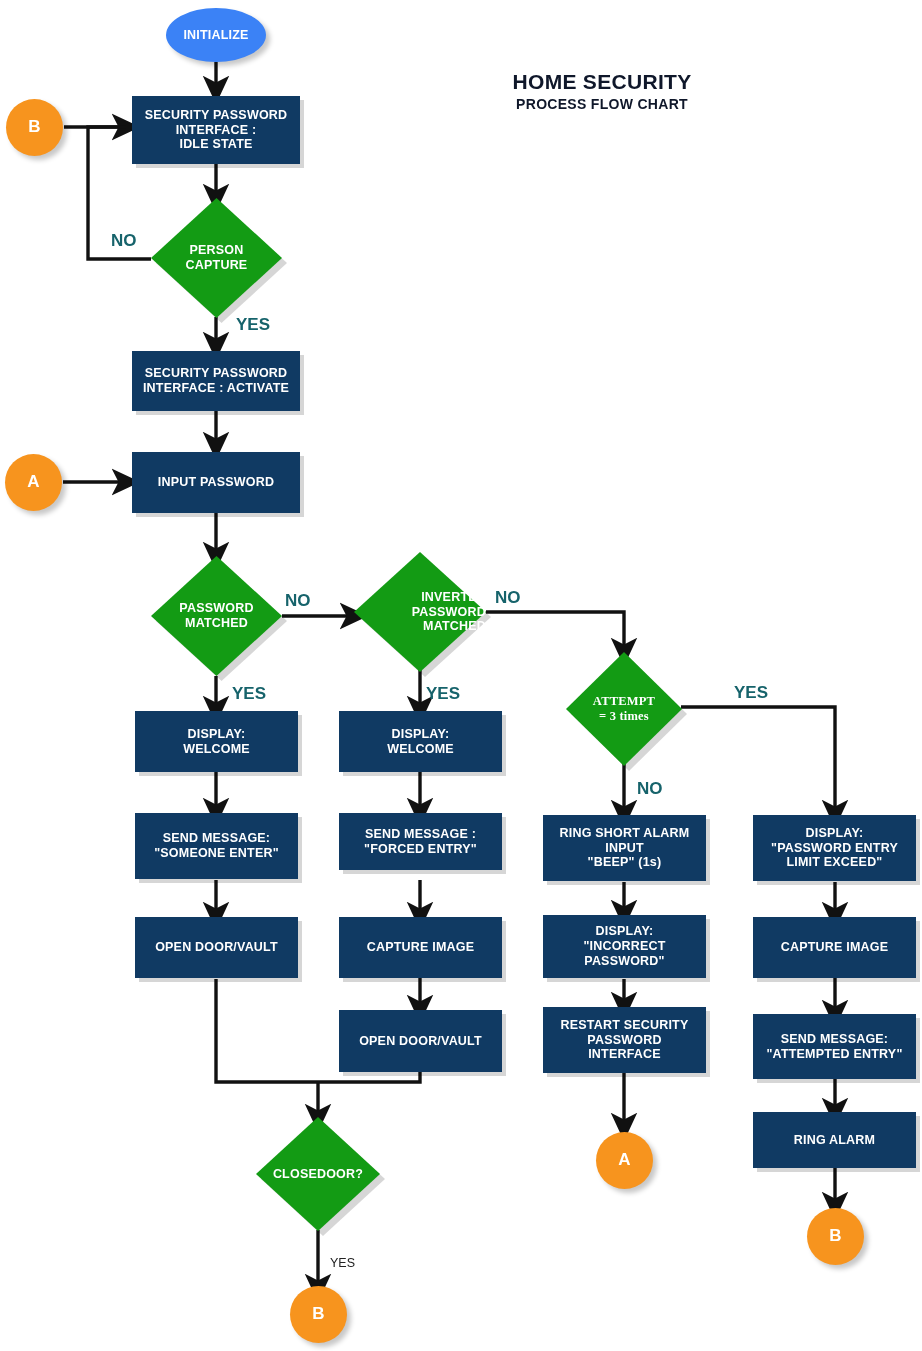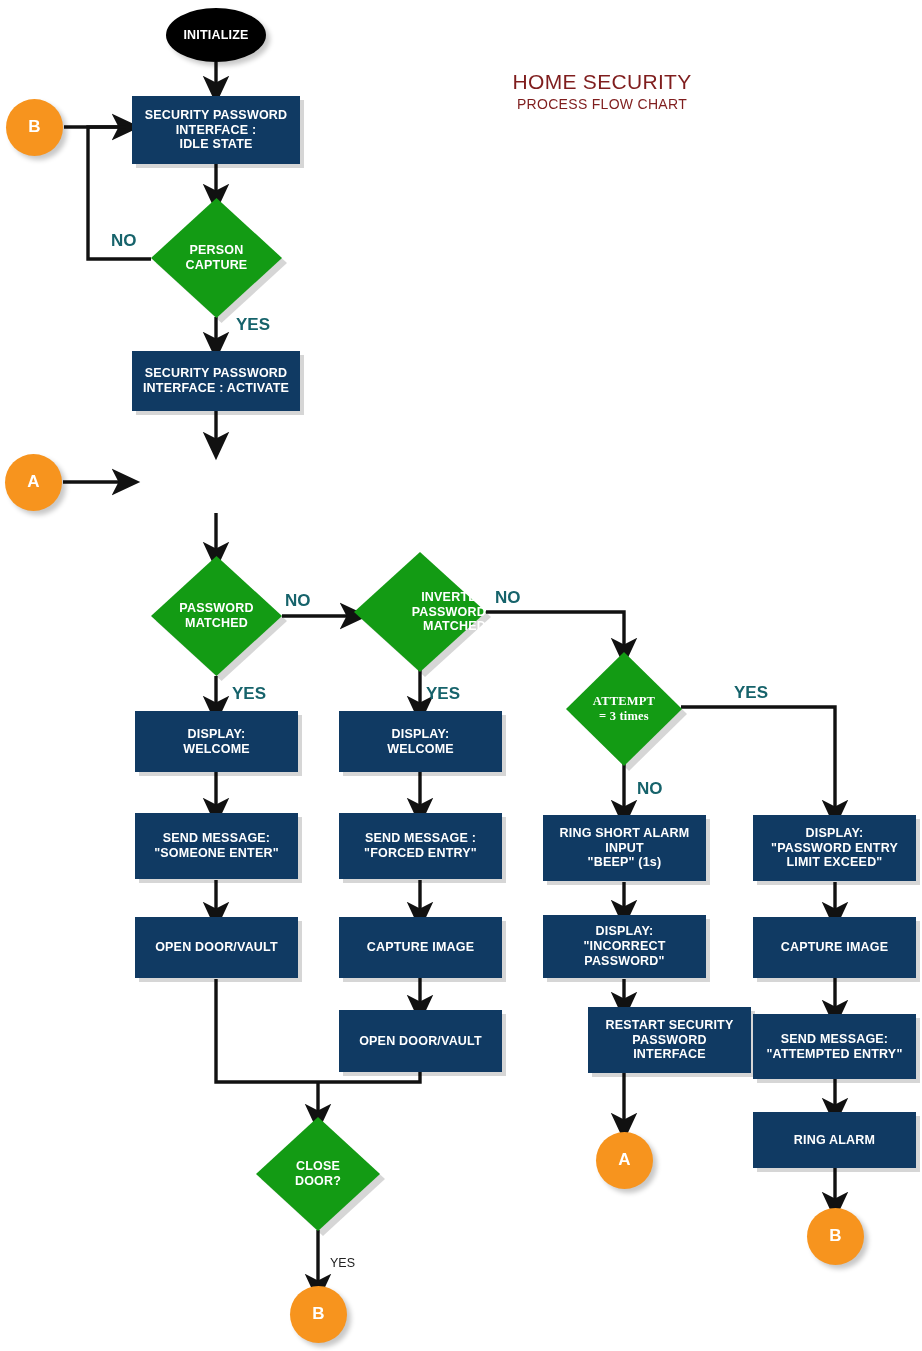--- a/index.html
+++ b/index.html
@@ -42,21 +42,21 @@
     font-size: 12.5px;
     box-shadow: 4px 4px 0 rgba(0,0,0,0.16);
   }
   .termin {
     background: #f7941e;
     border-radius: 50%;
     font-size: 17px;
     box-shadow: 4px 4px 5px rgba(0,0,0,0.22);
   }
   .oval {
-    background: #000000;
+    background: #3b82f6;
     border-radius: 50%;
     font-size: 12.5px;
     box-shadow: 4px 4px 5px rgba(0,0,0,0.22);
   }
   .decision {
     background: transparent;
     font-size: 12.5px;
     box-shadow: none;
   }
   .decision .dia-shape {
@@ -89,22 +89,22 @@
     z-index: 4;
     white-space: nowrap;
   }
   .edge-label.dark {
     color: #222222;
     font-weight: normal;
     font-size: 12.5px;
   }
   .title {
     position: absolute;
-    color: #7f1d1d;
-    font-weight: normal;
+    color: #0f172a;
+    font-weight: bold;
     z-index: 4;
     white-space: nowrap;
     text-align: center;
   }
   .title .t1 { font-size: 21px; display: block; letter-spacing: 0.3px; }
   .title .t2 { font-size: 14px; display: block; margin-top: 2px; letter-spacing: 0.3px; }
 </style>
 </head>
 <body>
 
@@ -197,20 +197,23 @@
 
   <div class="node proc" style="left:132px; top:351px; width:168px; height:60px; flex-direction:column;">
     <span>SECURITY PASSWORD</span>
     <span>INTERFACE : ACTIVATE</span>
   </div>
 
   <div class="node termin" style="left:5px; top:454px; width:57px; height:57px;">
     <span>A</span>
   </div>
 
+  <div class="node proc" style="left:132px; top:452px; width:168px; height:61px;">
+    <span>INPUT PASSWORD</span>
+  </div>
 
   <div class="node decision" style="left:151px; top:556px; width:131px; height:120px; flex-direction:column;">
     <span class="dia-shadow"></span>
     <span class="dia-shape"></span>
     <span class="dia-label">PASSWORD</span>
     <span class="dia-label">MATCHED</span>
   </div>
 
   <div class="node decision" style="left:354px; top:552px; width:132px; height:120px; flex-direction:column;align-items:flex-end;">
     <span class="dia-shadow"></span>
@@ -247,21 +250,21 @@
     <span>DISPLAY:</span>
     <span>"PASSWORD ENTRY</span>
     <span>LIMIT EXCEED"</span>
   </div>
 
   <div class="node proc" style="left:135px; top:813px; width:163px; height:66px; flex-direction:column;">
     <span>SEND MESSAGE:</span>
     <span>"SOMEONE ENTER"</span>
   </div>
 
-  <div class="node proc" style="left:339px; top:813px; width:163px; height:66px; flex-direction:column;">
+  <div class="node proc" style="left:339px; top:813px; width:163px; height:57px; flex-direction:column;">
     <span>SEND MESSAGE :</span>
     <span>"FORCED ENTRY"</span>
   </div>
 
   <div class="node proc" style="left:543px; top:915px; width:163px; height:63px; flex-direction:column;">
     <span>DISPLAY:</span>
     <span>"INCORRECT</span>
     <span>PASSWORD"</span>
   </div>
 
@@ -270,40 +273,40 @@
   </div>
 
   <div class="node proc" style="left:135px; top:917px; width:163px; height:61px;">
     <span>OPEN DOOR/VAULT</span>
   </div>
 
   <div class="node proc" style="left:339px; top:917px; width:163px; height:61px;">
     <span>CAPTURE IMAGE</span>
   </div>
 
-  <div class="node proc" style="left:543px; top:1007px; width:163px; height:66px; flex-direction:column;margin-left:45px;">
+  <div class="node proc" style="left:543px; top:1007px; width:163px; height:66px; flex-direction:column;">
     <span>RESTART SECURITY</span>
     <span>PASSWORD</span>
     <span>INTERFACE</span>
   </div>
 
   <div class="node proc" style="left:753px; top:1014px; width:163px; height:65px; flex-direction:column;">
     <span>SEND MESSAGE:</span>
     <span>"ATTEMPTED ENTRY"</span>
   </div>
 
   <div class="node proc" style="left:339px; top:1010px; width:163px; height:62px;">
     <span>OPEN DOOR/VAULT</span>
   </div>
 
   <div class="node proc" style="left:753px; top:1112px; width:163px; height:56px;">
     <span>RING ALARM</span>
   </div>
 
-  <div class="node decision" style="left:256px; top:1117px; width:124px; height:114px; flex-direction:column;">
+  <div class="node decision" style="left:256px; top:1117px; width:124px; height:114px; flex-direction:row;">
     <span class="dia-shadow"></span>
     <span class="dia-shape"></span>
     <span class="dia-label">CLOSE</span>
     <span class="dia-label">DOOR?</span>
   </div>
 
   <div class="node termin" style="left:596px; top:1132px; width:57px; height:57px;">
     <span>A</span>
   </div>
 

